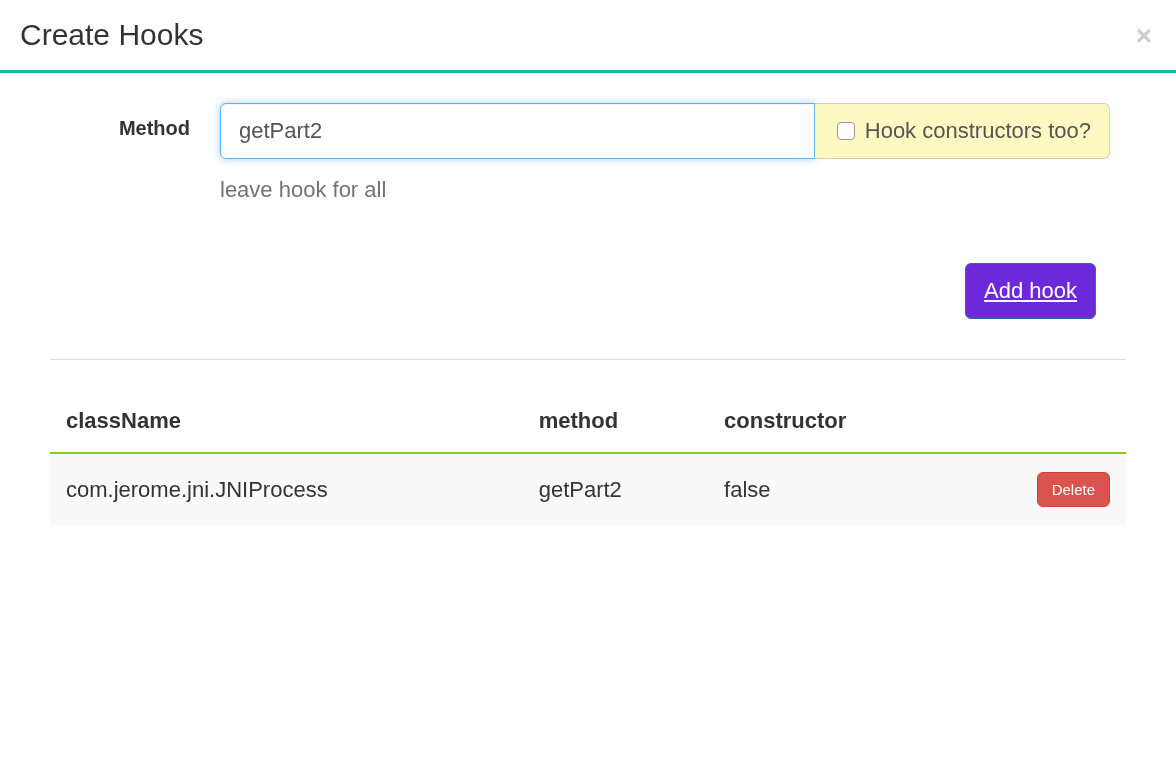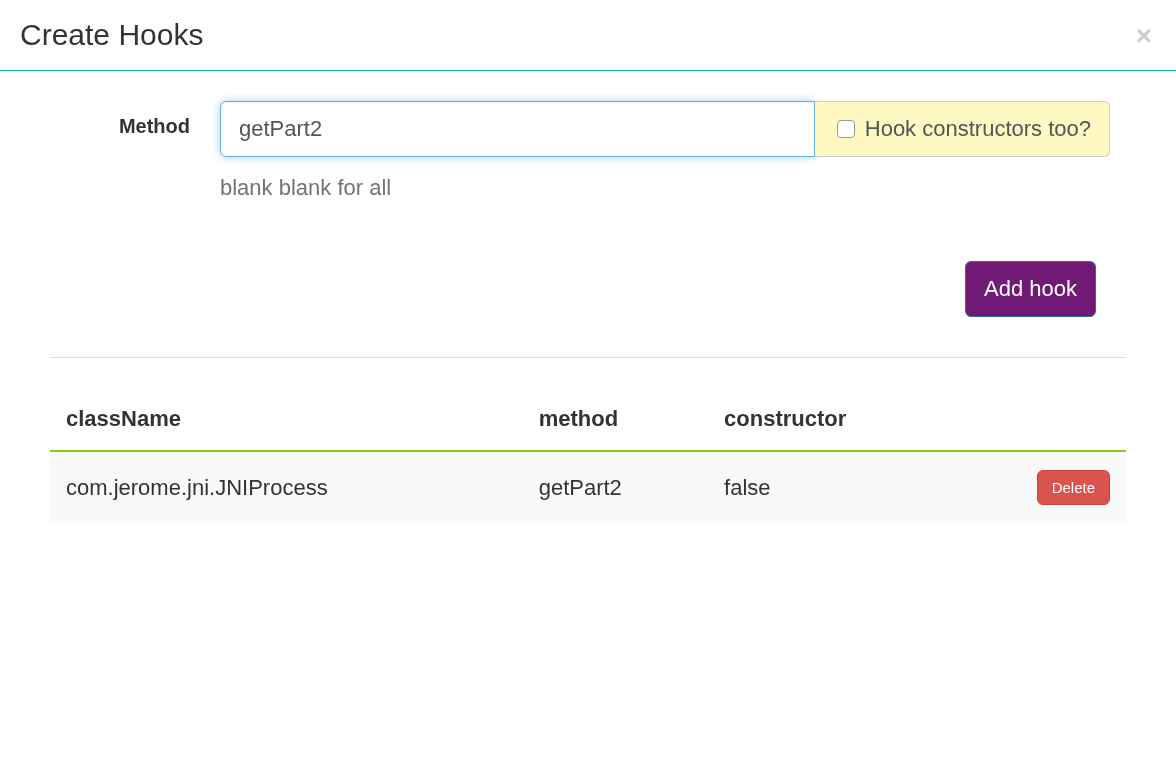--- a/index.html
+++ b/index.html
@@ -12,21 +12,21 @@
     font-size: 16px;
   }
   .modal {
     width: 1176px;
     height: 766px;
     position: relative;
     background: #fff;
   }
   .modal-header {
     padding: 18px 20px 18px 20px;
-    border-bottom: 1px solid #14b8a6;
+    border-bottom: 3px solid #14b8a6;
     display: flex;
     justify-content: space-between;
     align-items: flex-start;
   }
   .modal-title {
     font-size: 30px;
     font-weight: 500;
     margin: 0;
     color: #333;
   }
@@ -131,22 +131,23 @@
     padding: 14px 18px;
     font-size: 22px;
     font-weight: 400;
     border-radius: 6px;
     border: 1px solid transparent;
     cursor: pointer;
     text-align: center;
   }
   .btn-primary {
     color: #fff;
-    background: #701a75;
+    background: #6d28d9;
     border-color: #2e6da4;
+    text-decoration: underline;
   }
   .btn-danger {
     color: #fff;
     background: #d9534f;
     border-color: #d43f3a;
     padding: 8px 14px;
     font-size: 15px;
   }
   hr.sep {
     border: 0;
@@ -191,21 +192,21 @@
   </div>
 
   <div class="modal-body">
 
 
     <div class="form-group method-row">
       <label class="form-label">Method</label>
       <div class="form-control-wrap">
         <div class="method-input-col">
           <input type="text" class="form-control focused" value="getPart2" style="">
-          <span class="help-text">blank blank for all</span>
+          <span class="help-text">leave hook for all</span>
         </div>
         <label class="input-addon">
           <input type="checkbox" style="">
           <span>Hook constructors too?</span>
         </label>
       </div>
     </div>
 
     <div class="actions-row">
       <button class="btn btn-primary">Add hook</button>

